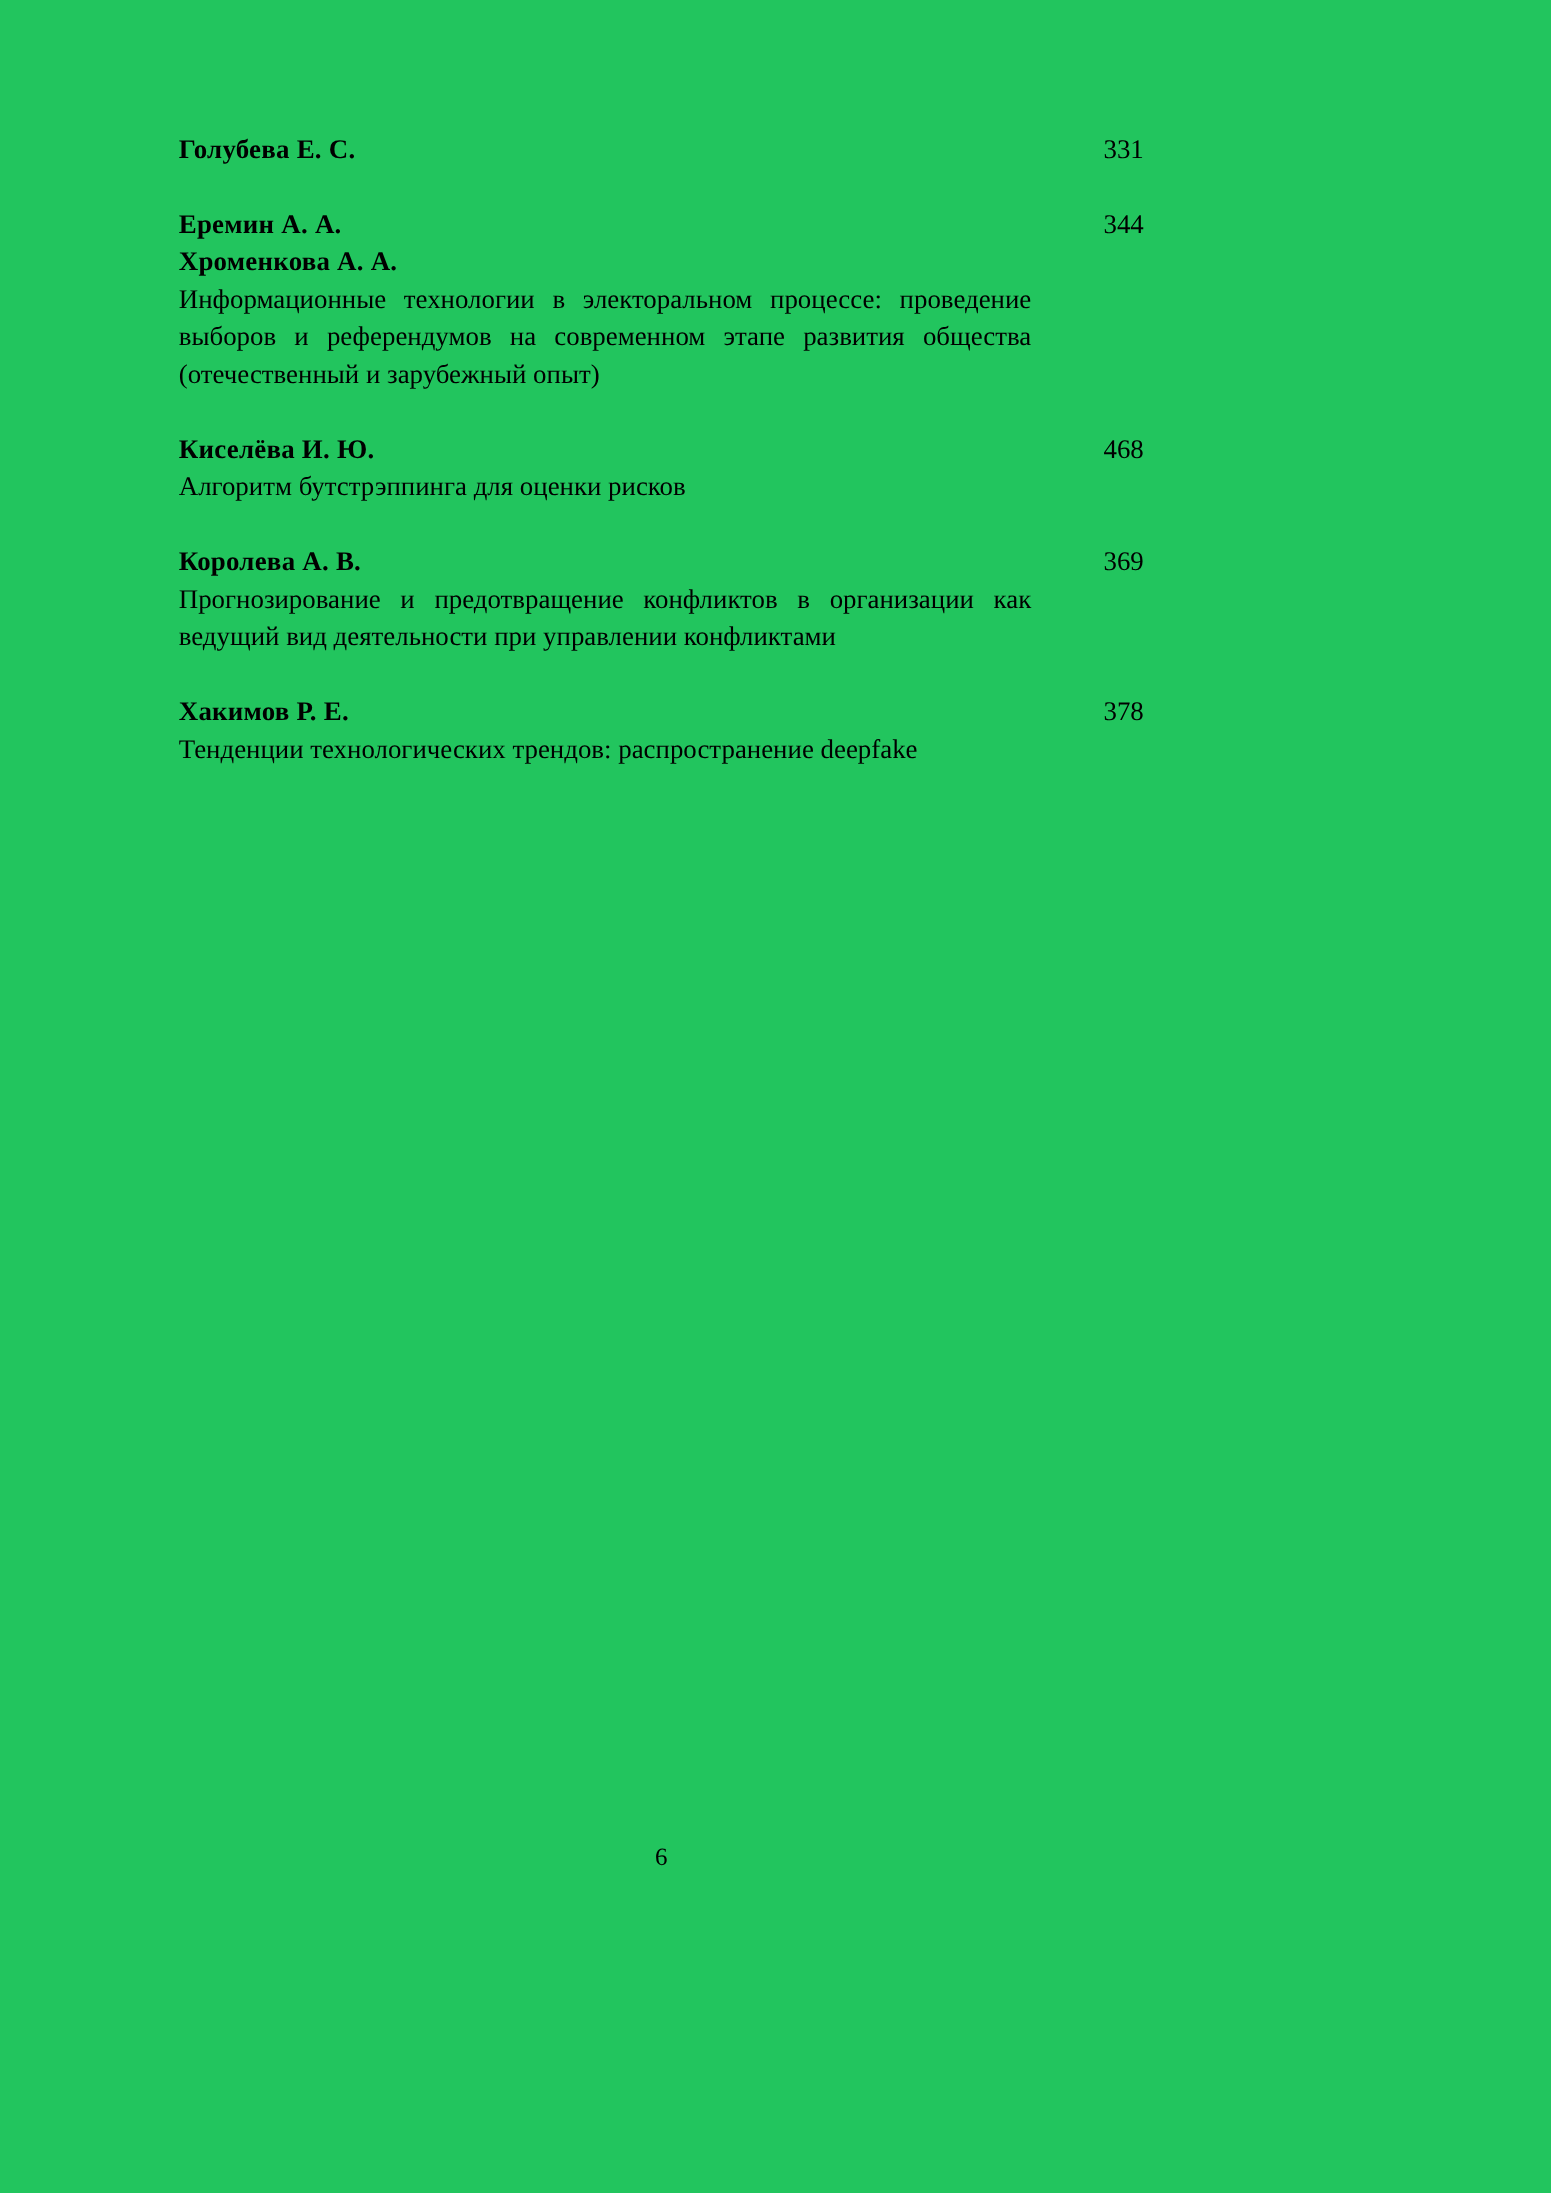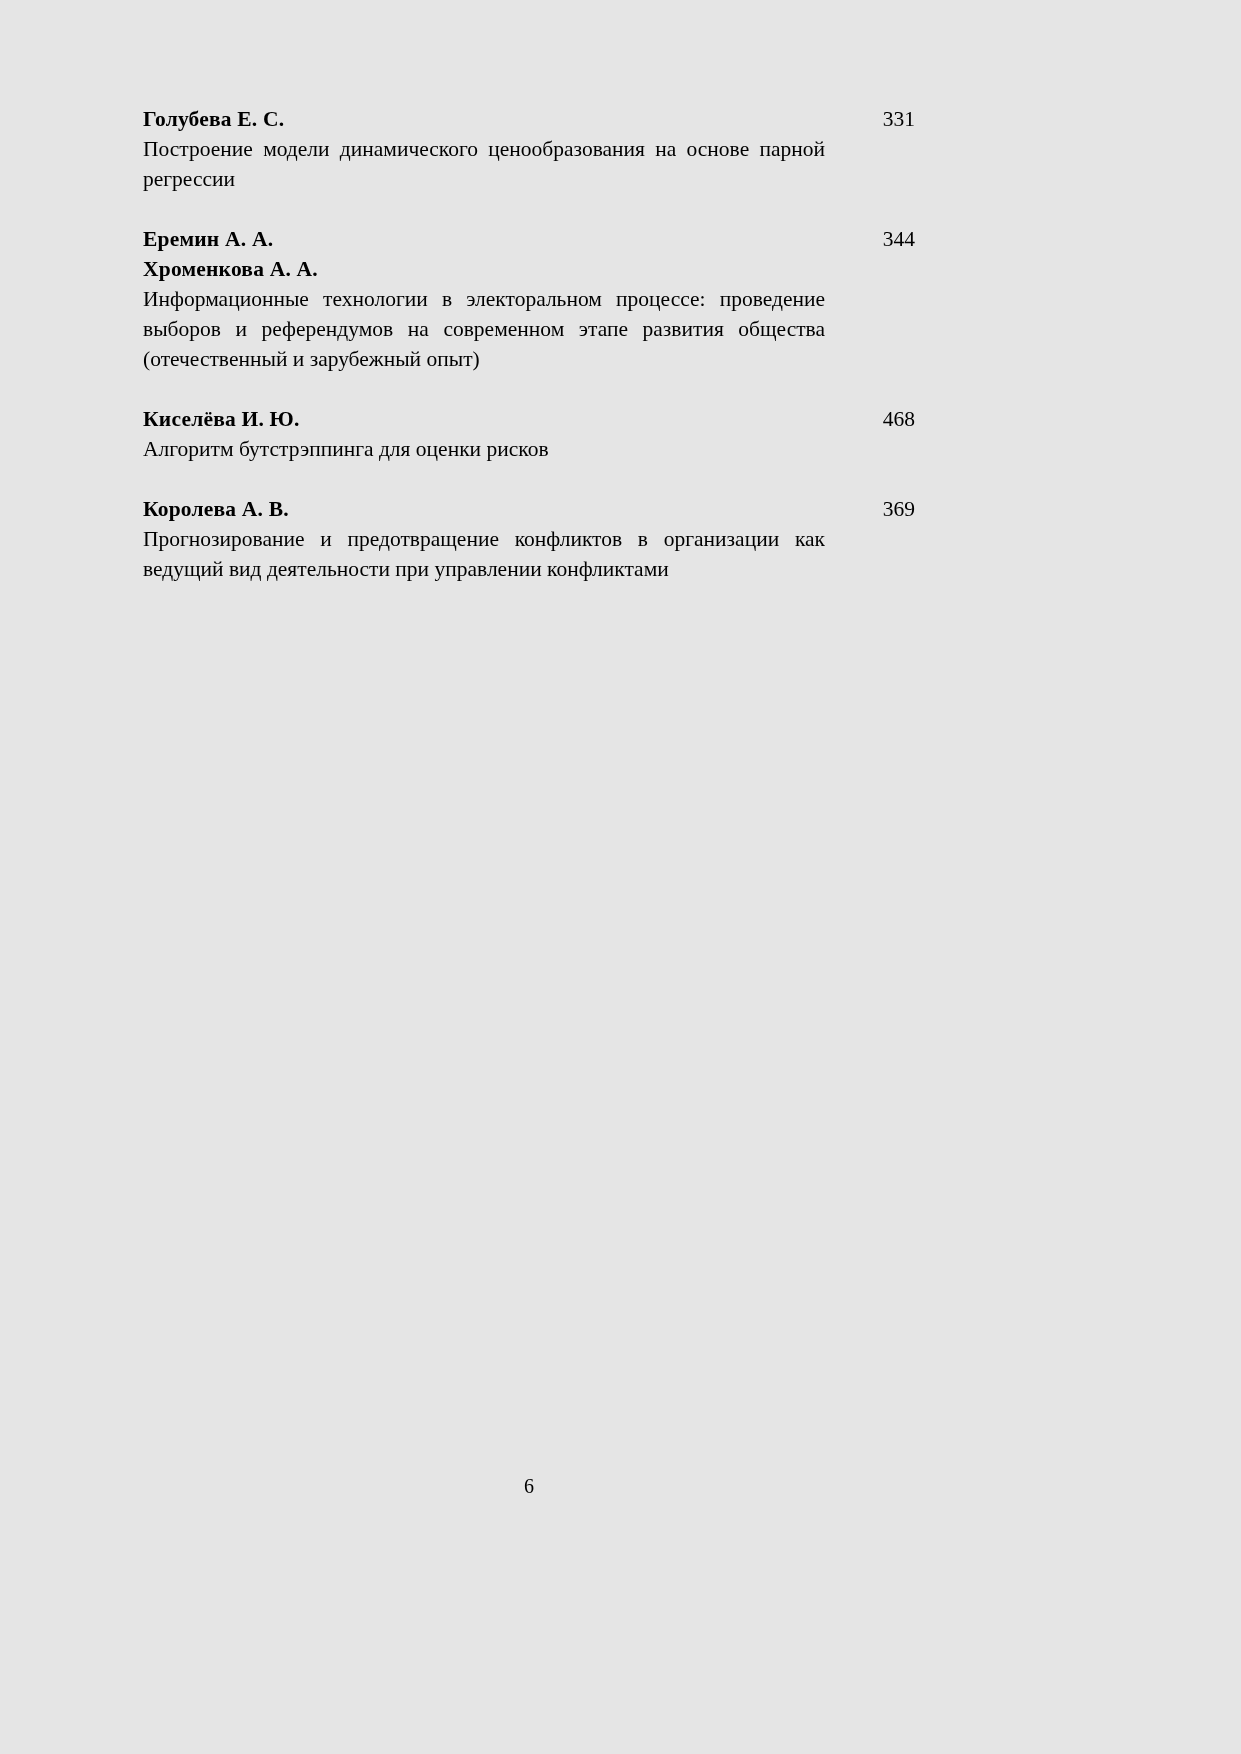--- a/index.html
+++ b/index.html
@@ -11,21 +11,21 @@
     height: 1754px;
     position: relative;
     font-family: "Liberation Serif", "DejaVu Serif", serif;
     color: #000000;
   }
   .page {
     position: absolute;
     left: 0; top: 0;
     width: 1241px;
     height: 1754px;
-    background: #e5e5e5;
+    background: #22c55e;
   }
   .content {
     position: absolute;
     left: 143px;
     top: 104px;
     width: 772px;
     font-size: 21.5px;
     line-height: 30px;
   }
   .entry {
@@ -62,21 +62,20 @@
 <body>
 
 <div class="page">
   <div class="content">
 
     <div class="entry">
       <div class="entry-head">
         <span class="author">Голубева Е. С.</span>
         <span class="pagenum">331</span>
       </div>
-      <p class="title">Построение модели динамического ценообразования на основе парной регрессии</p>
     </div>
 
     <div class="entry">
       <div class="entry-head">
         <span class="author">Еремин А. А.</span>
         <span class="pagenum">344</span>
       </div>
       <div class="author">Хроменкова А. А.</div>
       <p class="title">Информационные технологии в электоральном процессе: проведение выборов и референдумов на современном этапе развития общества (отечественный и зарубежный опыт)</p>
     </div>
@@ -93,19 +92,26 @@
     </div>
 
     <div class="entry">
       <div class="entry-head">
         <span class="author">Королева А. В.</span>
         <span class="pagenum">369</span>
       </div>
       <p class="title">Прогнозирование и предотвращение конфликтов в организации как ведущий вид деятельности при управлении конфликтами</p>
     </div>
 
+    <div class="entry">
+      <div class="entry-head">
+        <span class="author">Хакимов Р. Е.</span>
+        <span class="pagenum">378</span>
+      </div>
+      <p class="title">Тенденции технологических трендов: распространение deepfake</p>
+    </div>
 
   </div>
 
   <div class="footer">
     <span>6</span>
   </div>
 </div>
 
 </body></html>

